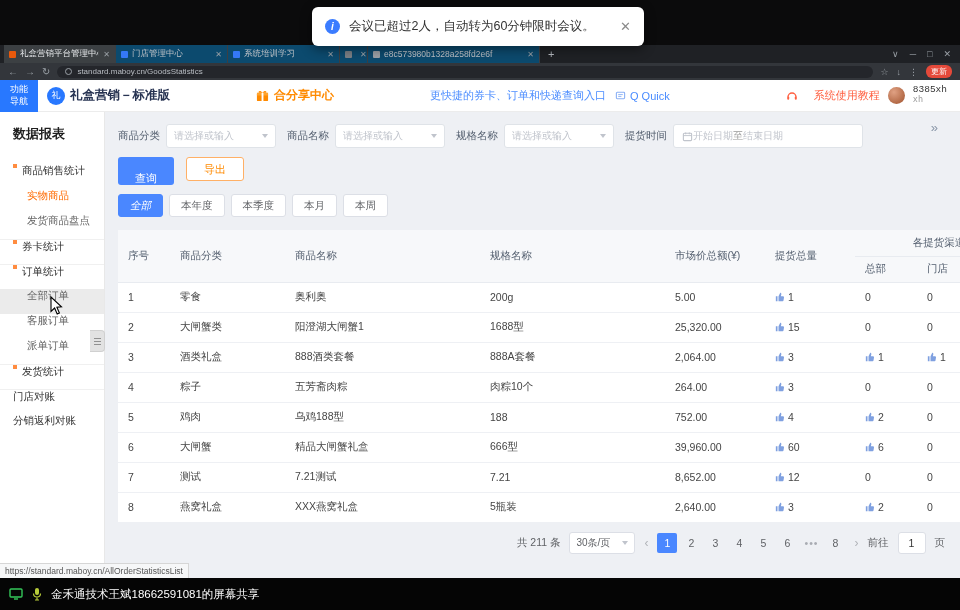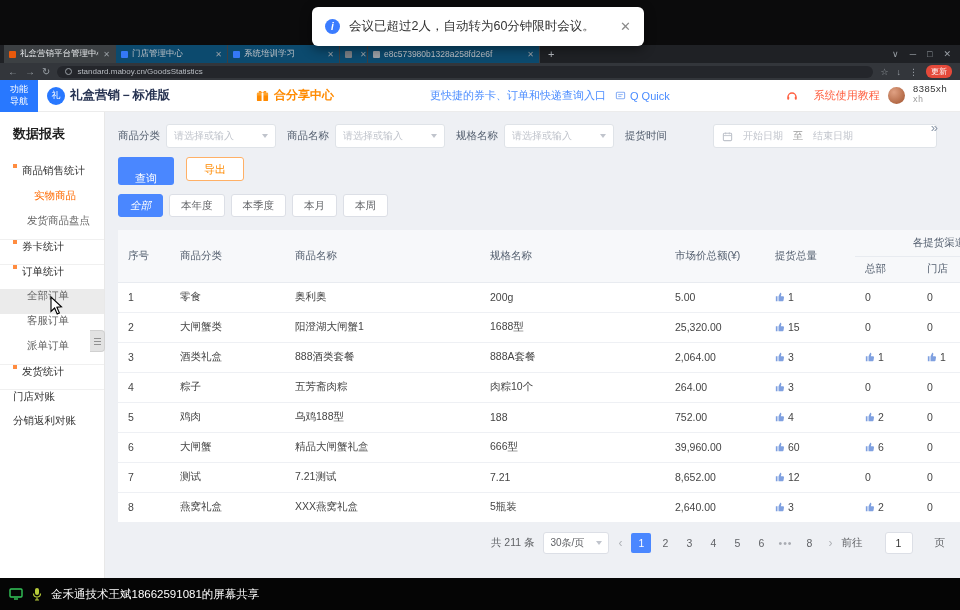--- a/index.html
+++ b/index.html
@@ -65,42 +65,42 @@
   
   .page { position:absolute; top:112px; left:0; right:0; bottom:32px; background:#eef0f4; display:flex; }
 
   .sidebar { width:105px; background:#fff; border-right:1px solid #e8e8e8; flex:none; }
   .side-title { height:44px; line-height:44px; padding-left:13px; font-size:13px; font-weight:bold;
                 color:#1f1f1f; margin-bottom:8px; }
   .nav-item { height:25px; display:flex; align-items:flex-start; gap:5px; padding-left:13px;
               font-size:10.5px; color:#333; cursor:pointer; }
   .nav-item.k-sub { padding-left:27px; color:#666; }
   .nav-item.bordered { border-top:1px solid #f0f0f0;font-family:Liberation Serif, serif; }
-  .nav-item.active { color:#ff6a00;margin-left:7px; }
+  .nav-item.active { color:#ff6a00; }
   .nav-item.hover { background:#ebebeb; }
   .bullet { width:4px; height:4px; background:#ff8c40; flex:none; }
 
   .side-handle { position:absolute; left:90px; top:330px; width:15px; height:22px; background:#e2e2e2;
                  border:1px solid #d0d0d0; border-left:none; border-radius:0 4px 4px 0; z-index:20;
                  display:flex; align-items:center; justify-content:center; }
   .hamburger { width:7px; height:1px; background:#909090; box-shadow:0 3px 0 #909090, 0 -3px 0 #909090; }
 
   .main { flex:1; position:relative; padding:12px 0 0 13px; overflow:hidden; }
   .collapse-btn { position:absolute; top:8px; right:22px; color:#8a97a8; font-size:13px; }
 
   .filters { display:flex; align-items:center; gap:11px; }
   .fgroup { display:flex; align-items:center; gap:6px; }
   .f-label { font-size:10.5px; color:#556070; white-space:nowrap; }
   .f-select { width:110px; height:24px; background:#fff; border:1px solid #dfe3e8; border-radius:3px;
               display:flex; align-items:center; justify-content:space-between; padding:0 7px; }
   .f-ph { font-size:10px; color:#c0c4cc; white-space:nowrap; }
   .caret { width:0; height:0; border-left:3.5px solid transparent; border-right:3.5px solid transparent;
            border-top:4px solid #c0c4cc; flex:none; }
-  .f-date { width:224px; height:24px; background:#fff; border:1px solid #dfe3e8; border-radius:3px;
-            display:flex; align-items:center; gap:10px; padding:0 8px;margin-left:40px; }
+  .f-date { width:190px; height:24px; background:#fff; border:1px solid #dfe3e8; border-radius:3px;
+            display:flex; align-items:center; padding:0 8px; }
   .f-date .to { font-size:10px; color:#999; }
 
   .btnrow { margin-top:9px; display:flex; gap:12px; }
   .btn-primary { height:24px; padding:14px 17px; background:#4a87ff; color:#fff; font-size:11px;
                  border:none; border-radius:3px; }
   .btn-export { height:24px; padding:0 17px; background:#fff; color:#ff8a00; font-size:11px;
                 border:1px solid #ffb066; border-radius:3px; }
 
   .rangerow { margin-top:9px; display:flex; align-items:center; gap:6px; }
   .rtab { height:23px; padding:0 11px; background:#fff; border:1px solid #dcdfe6; color:#606266;
@@ -122,21 +122,21 @@
            font-size:10.5px; color:#606266; padding-right:15px; }
   .psize { width:66px; height:22px; background:#fff; border:1px solid #dcdfe6; border-radius:3px;
            display:flex; align-items:center; justify-content:space-between; padding:0 6px;
            font-size:10px; color:#606266; }
   .parrow { color:#b0b3b8; font-size:12px; background:none; border:none; }
   .pages { display:flex; gap:4px; }
   .pagebtn { min-width:20px; height:20px; background:transparent; border:none; font-size:10.5px;
              color:#606266; border-radius:2px; padding:0 3px; }
   .pagebtn.active { background:#4a87ff; color:#fff; }
   .pagebtn.ellipsis { color:#a8abb2; letter-spacing:1px; }
-  .goto { display:flex; align-items:center; gap:22px; }
+  .goto { display:flex; align-items:center; gap:9px; }
   .goto-input { width:28px; height:22px; border:1px solid #dcdfe6; border-radius:3px; text-align:center;
                 font-size:10.5px; color:#333; background:#fff; }
 
   .status-tip { position:absolute; left:0; bottom:32px; background:#f6f7f8; border:1px solid #d6d6d6;
                 border-bottom:none; border-left:none; font-size:8.5px; color:#555; padding:2px 5px; z-index:30; }
 
   .sharebar { position:absolute; left:0; right:0; bottom:0; height:32px; background:#050505;
               display:flex; align-items:center; gap:9px; padding-left:9px; z-index:40; }
   .share-text { color:#fff; font-size:11.5px; }
 
@@ -553,20 +553,21 @@
           <span>页</span>
         </div>
       </div>
     </div>
   </div>
 
   <div class="side-handle">
     <span class="hamburger"></span>
   </div>
 
+  <div class="status-tip">https://standard.maboy.cn/AllOrderStatisticsList</div>
 
   <div class="sharebar">
     <svg width="14" height="12" viewBox="0 0 14 12">
         <rect x="1" y="1" width="12" height="8" rx="1" fill="none" stroke="#34c759" stroke-width="1.4"></rect>
         <path d="M5 11h4" stroke="#34c759" stroke-width="1.4"></path>
       </svg>
     <svg width="10" height="14" viewBox="0 0 10 14">
         <rect x="3" y="1" width="4" height="7" rx="2" fill="#b8cc3a"></rect>
         <path d="M1.5 6.5a3.5 3.5 0 0 0 7 0" fill="none" stroke="#b8cc3a" stroke-width="1.2"></path>
         <path d="M5 10.5V13M3 13h4" stroke="#b8cc3a" stroke-width="1.2"></path>

